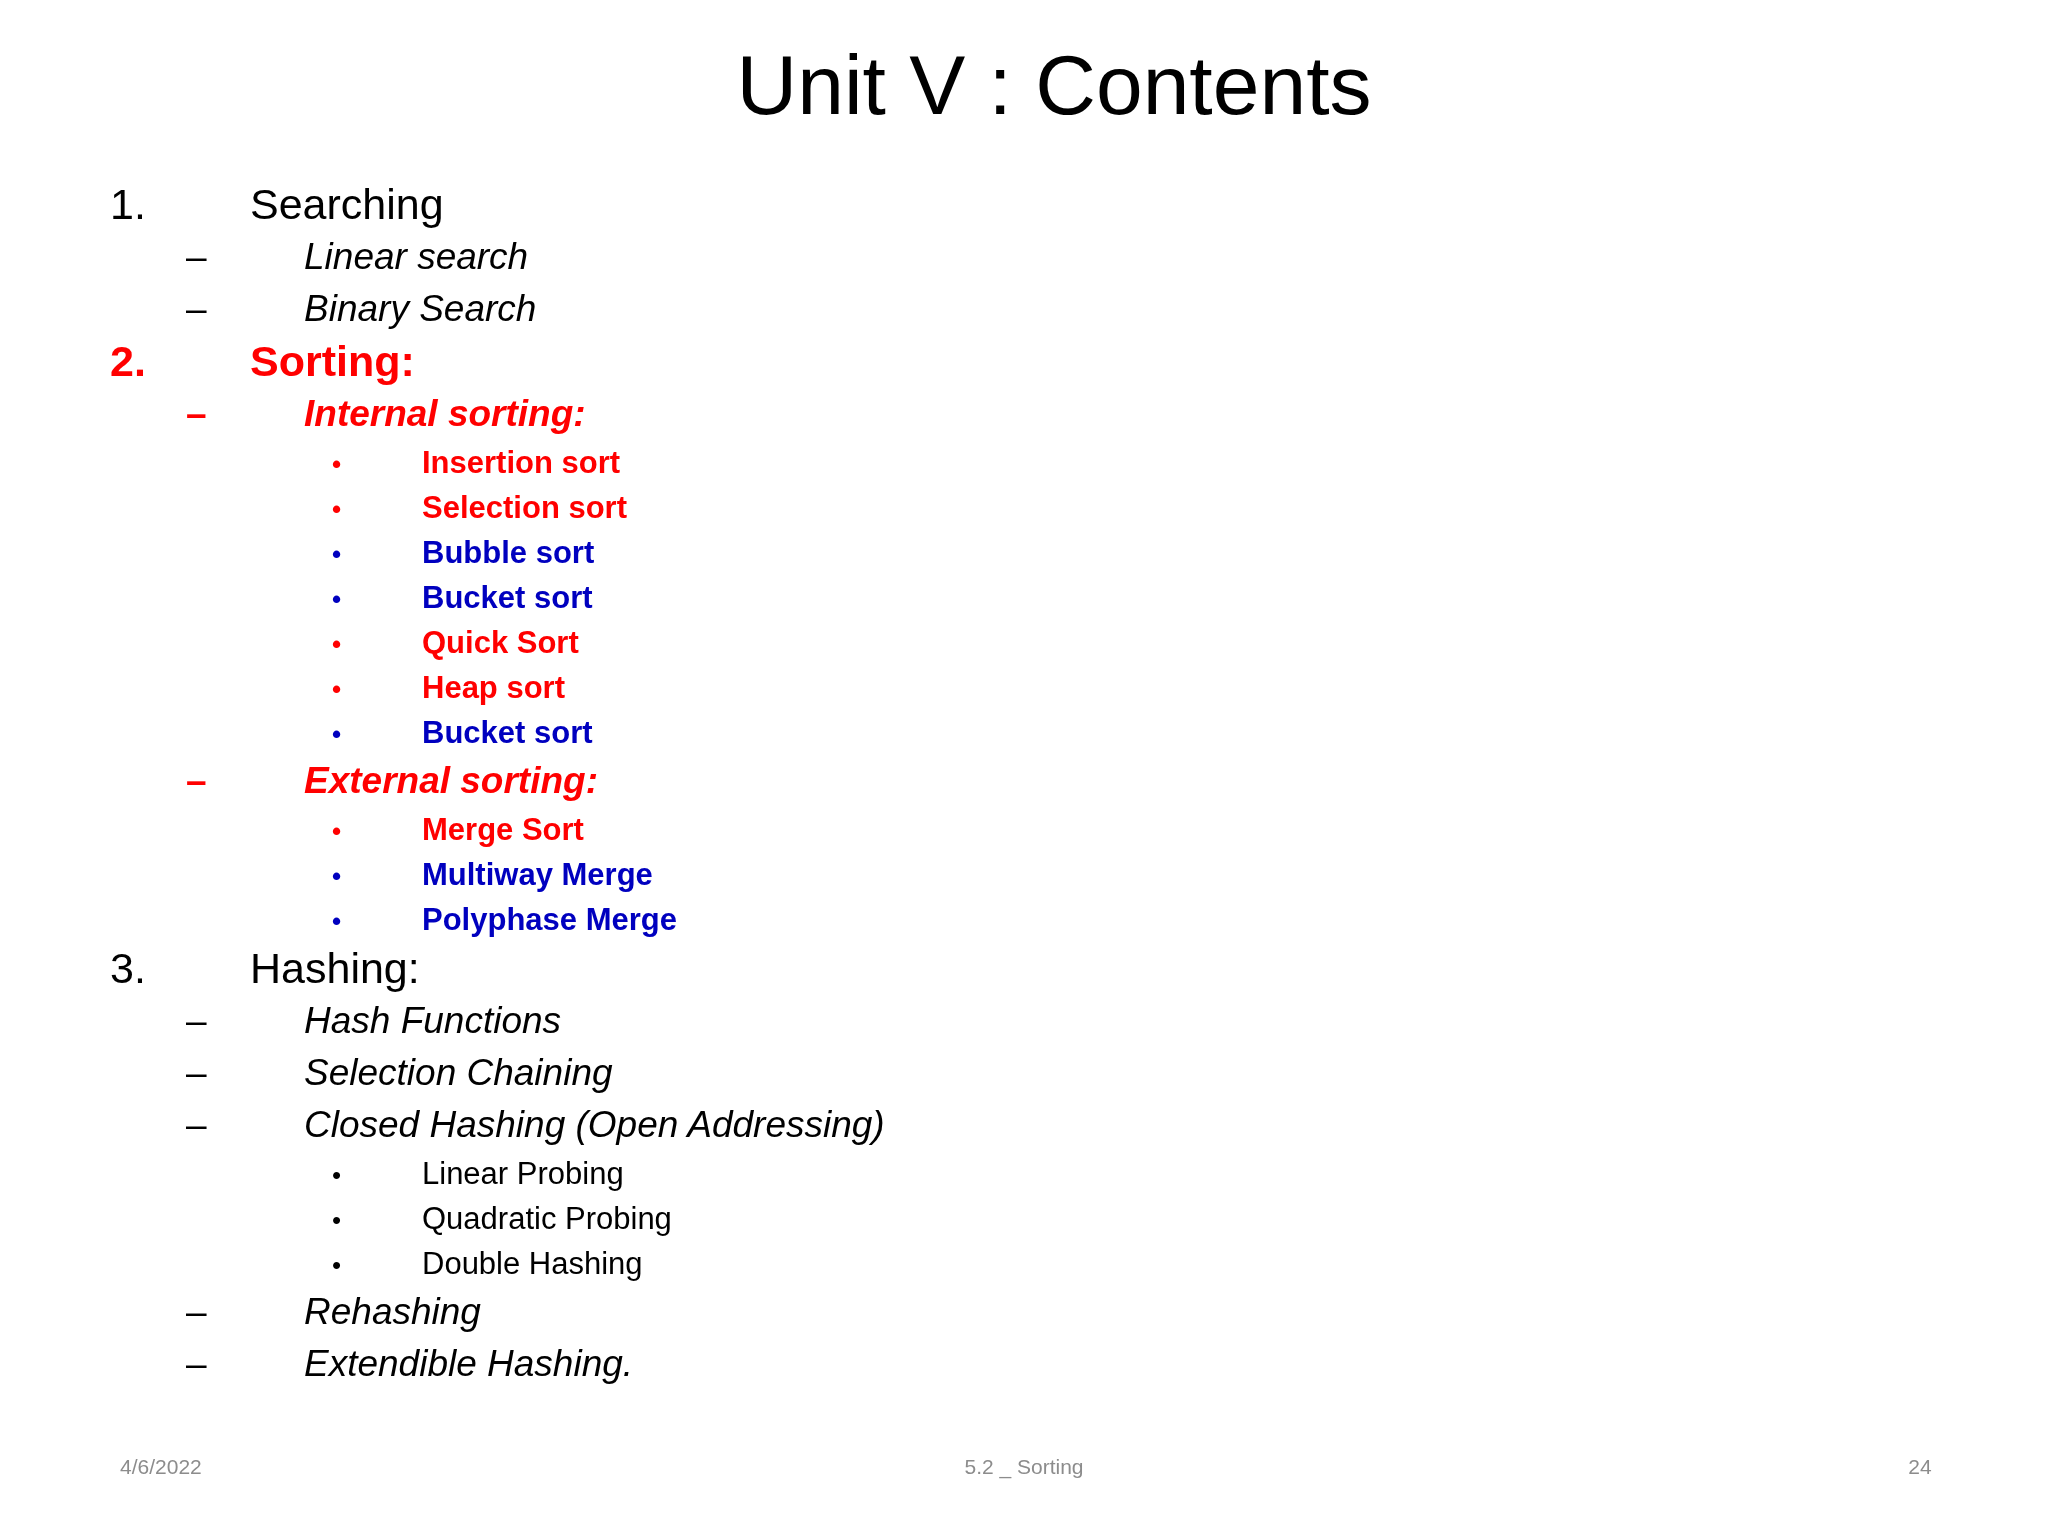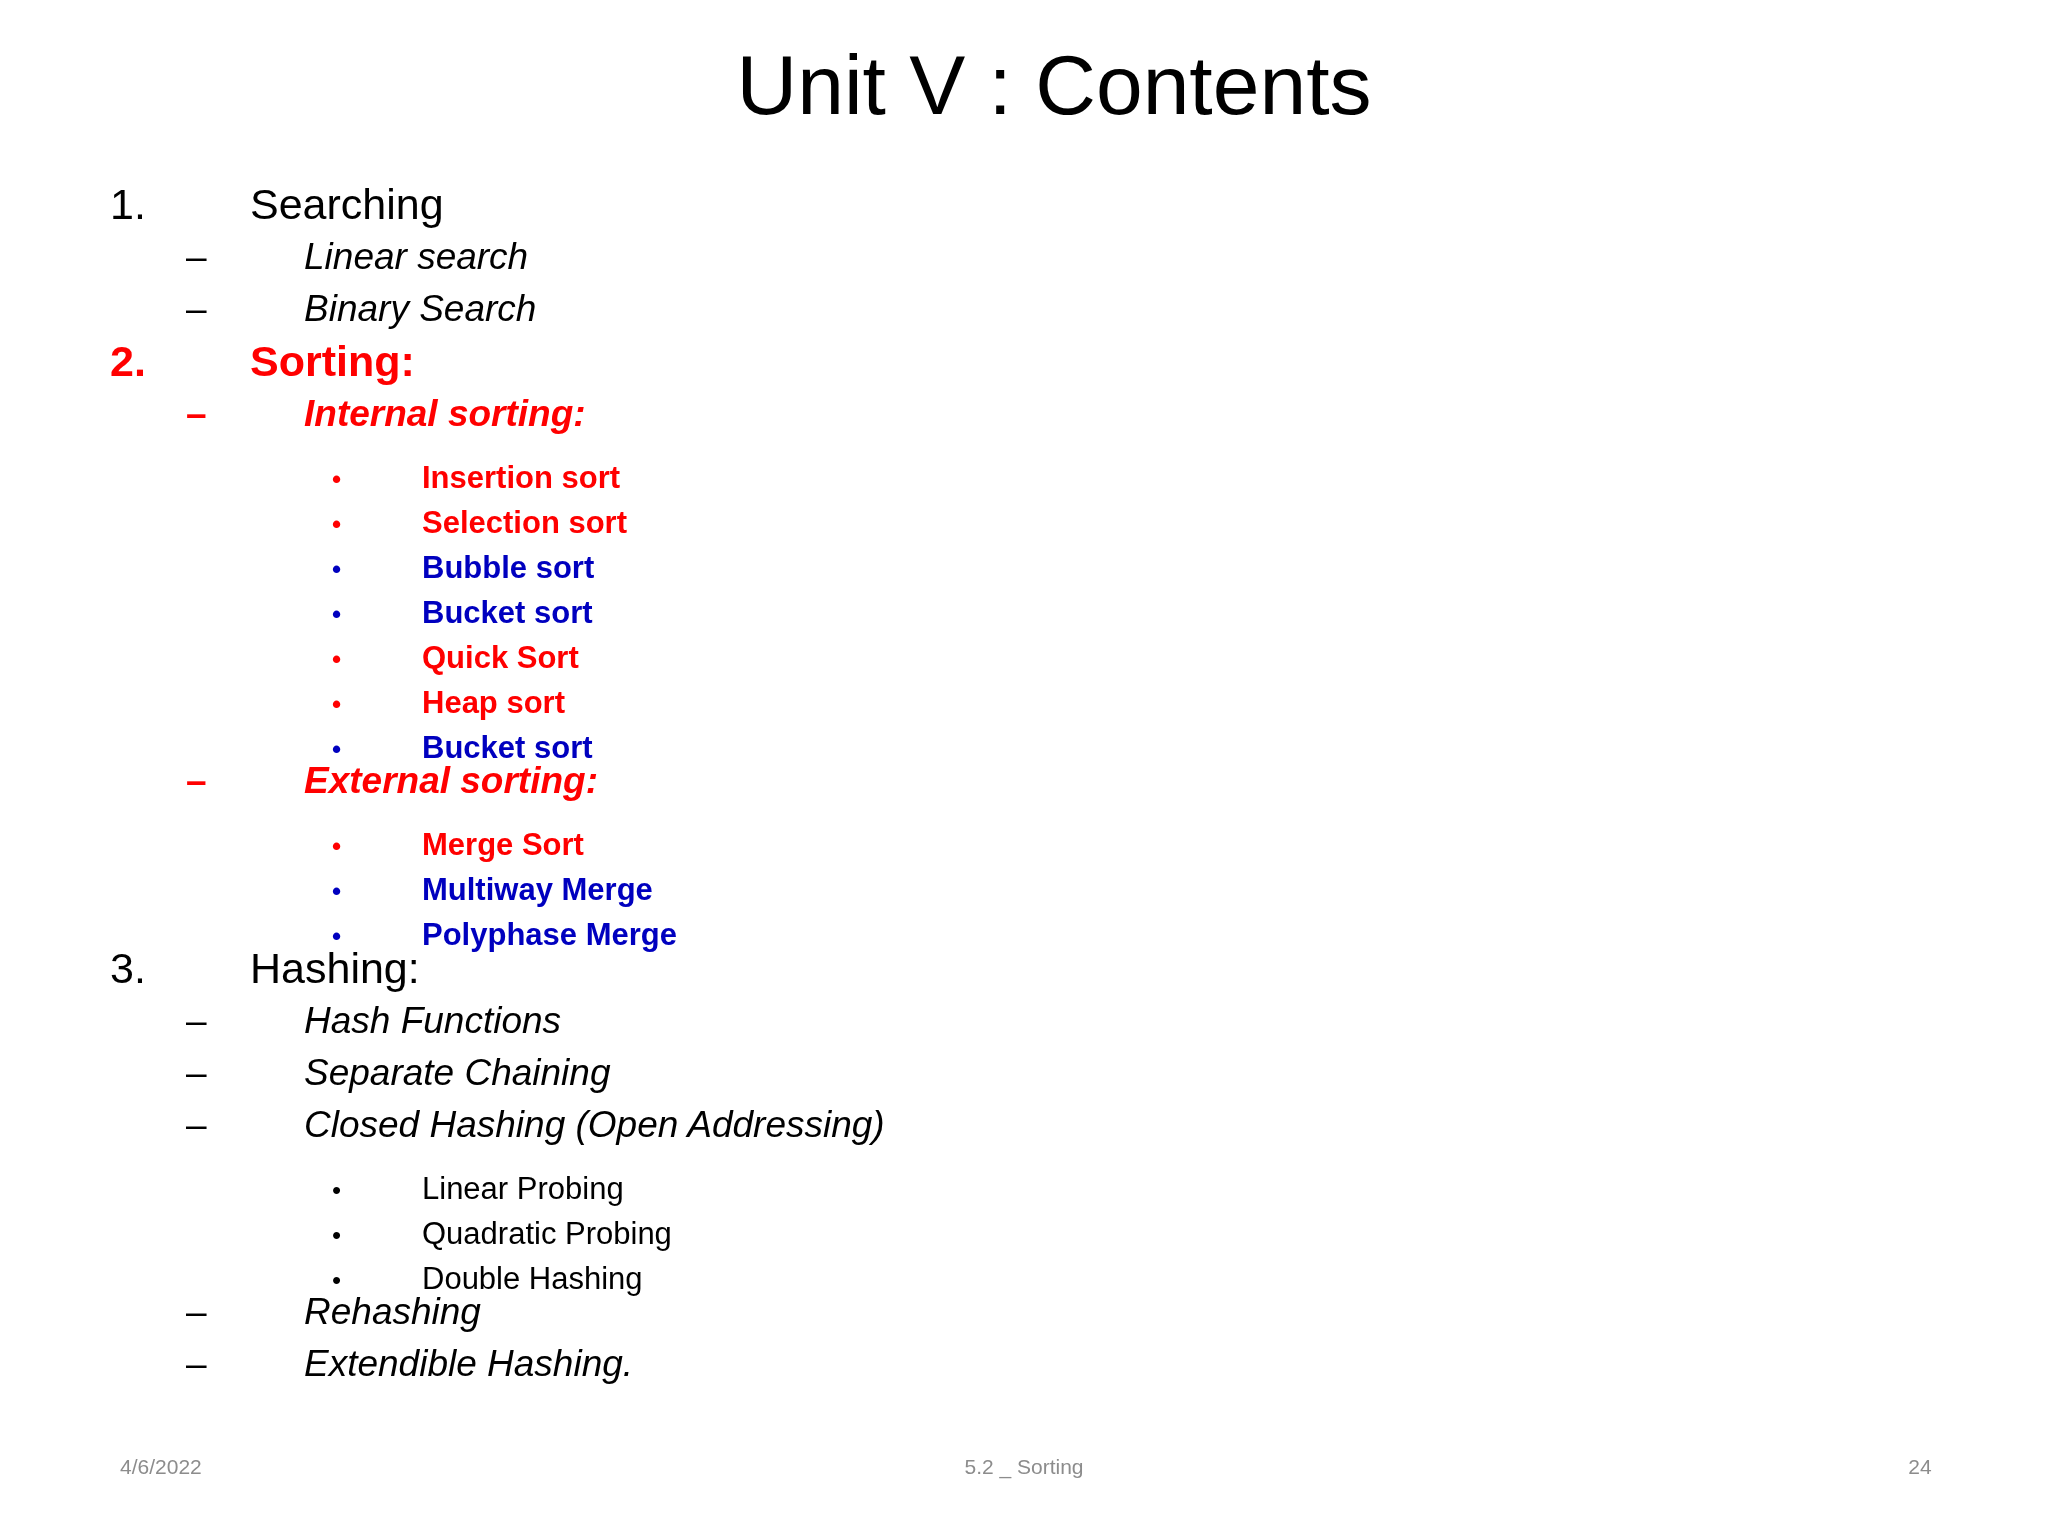--- a/index.html
+++ b/index.html
@@ -95,21 +95,21 @@
     font-weight: 400;
     line-height: 45px;
   }
   .lvl3 .marker {
     width: 90px;
     flex: 0 0 90px;
     margin-left: 222px;
     font-size: 26px;
     line-height: 45px;
   }
-  .lvl3 .txt { line-height: 45px; margin-top: 15px; }
+  .lvl3 .txt { line-height: 45px; }
 
   .bold { font-weight: 700; }
 
   
   .footer {
     position: absolute;
     left: 0;
     top: 1455px;
     width: 2048px;
     height: 60px;
@@ -212,21 +212,21 @@
       <div class="row lvl1" style="color: rgb(0, 0, 0);">
         <span class="marker">3.</span>
         <span class="txt">Hashing:</span>
       </div>
       <div class="row lvl2" style="color: rgb(0, 0, 0);">
         <span class="marker">–</span>
         <span class="txt">Hash Functions</span>
       </div>
       <div class="row lvl2" style="color: rgb(0, 0, 0);">
         <span class="marker">–</span>
-        <span class="txt">Separate Chaining</span>
+        <span class="txt">Selection Chaining</span>
       </div>
       <div class="row lvl2" style="color: rgb(0, 0, 0);">
         <span class="marker">–</span>
         <span class="txt">Closed Hashing (Open Addressing)</span>
       </div>
       <div class="row lvl3" style="color: rgb(0, 0, 0);">
         <span class="marker">•</span>
         <span class="txt">Linear Probing</span>
       </div>
       <div class="row lvl3" style="color: rgb(0, 0, 0);">

